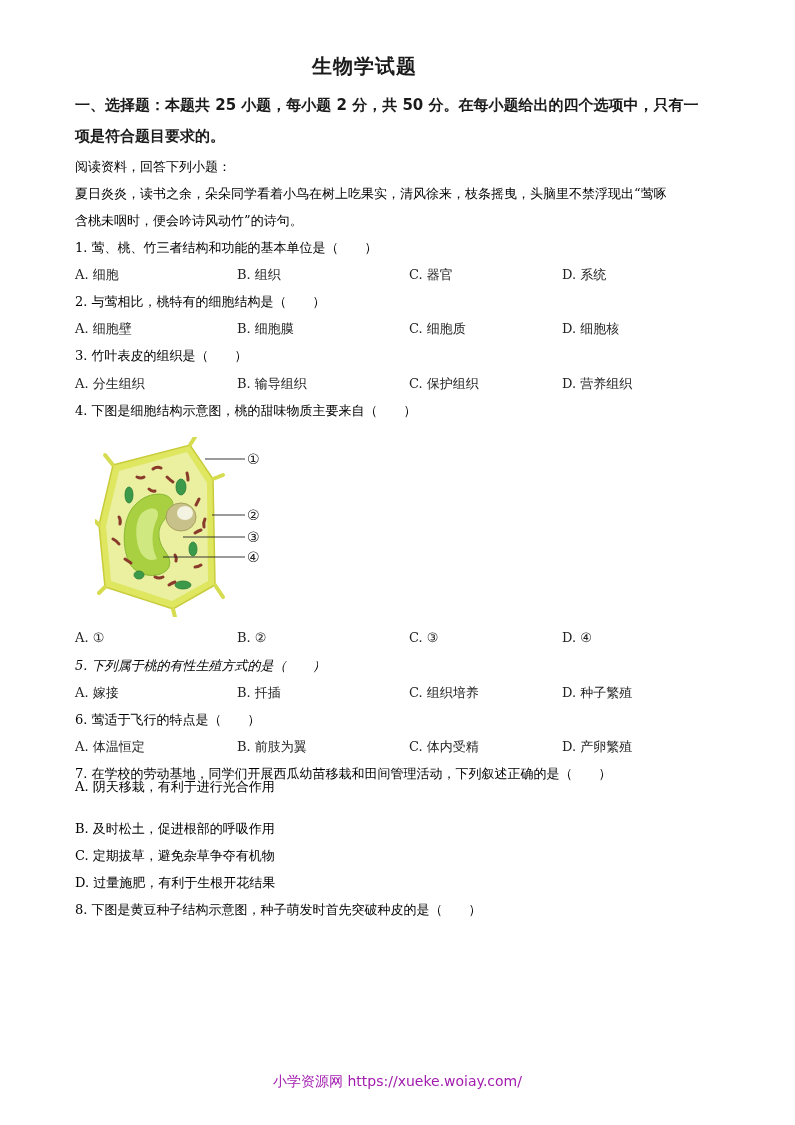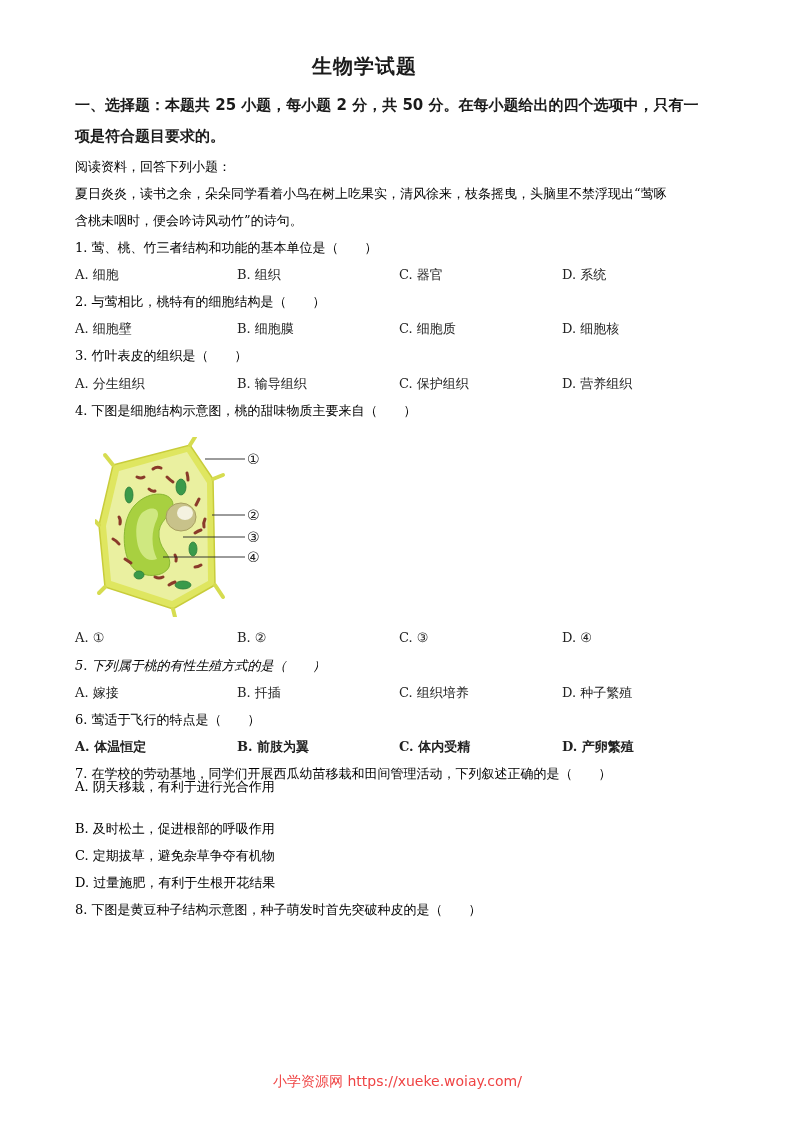--- a/index.html
+++ b/index.html
@@ -18,25 +18,25 @@
     position: absolute; left: 75px; width: 650px;
     font-size: 15px; font-weight: bold; line-height: 30px;
     font-family: "DejaVu Sans", "Liberation Sans", sans-serif;
   }
   .line {
     position: absolute; left: 75px; font-size: 13px; line-height: 20px;
     white-space: nowrap; color: #000000;
   }
   .opts { position: absolute; left: 75px; width: 650px; height: 20px; font-size: 13px; line-height: 20px; color: #222; }
   .opts span { position: absolute; top: 0; white-space: nowrap; }
-  .opts .a { left: 0; } .opts .b { left: 162px; } .opts .c { left: 324px; text-align: right; } .opts .d { left: 487px; }
+  .opts .a { left: 0; } .opts .b { left: 162px; } .opts .c { left: 334px; text-align: right; } .opts .d { left: 487px; }
   .figure { position: absolute; left: 95px; top: 437px; width: 180px; height: 180px; }
   .footer {
     position: absolute; top: 1073px; left: 0; width: 795px; text-align: center;
-    font-size: 14px; color: #ef4444;
+    font-size: 14px; color: #a21caf;
     font-family: "DejaVu Sans", "Liberation Sans", sans-serif;
   }
 </style>
 </head>
 <body>
 
 <div class="page">
 
   <div class="title">生物学试题</div>
 
@@ -146,21 +146,21 @@
 
   <div class="line" style="top:656px;font-style:italic;">5. 下列属于桃的有性生殖方式的是（　　）</div>
   <div class="opts" style="top:683px;">
     <span class="a">A. 嫁接</span>
     <span class="b">B. 扦插</span>
     <span class="c">C. 组织培养</span>
     <span class="d">D. 种子繁殖</span>
   </div>
 
   <div class="line" style="top:710px;">6. 莺适于飞行的特点是（　　）</div>
-  <div class="opts" style="top:737px;font-weight:bold;">
+  <div class="opts" style="top:737px;">
     <span class="a">A. 体温恒定</span>
     <span class="b">B. 前肢为翼</span>
     <span class="c">C. 体内受精</span>
     <span class="d">D. 产卵繁殖</span>
   </div>
 
   <div class="line" style="top:764px;">7. 在学校的劳动基地，同学们开展西瓜幼苗移栽和田间管理活动，下列叙述正确的是（　　）</div>
   <div class="line" style="top:777px;">A. 阴天移栽，有利于进行光合作用</div>
   <div class="line" style="top:846px;">C. 定期拔草，避免杂草争夺有机物</div>
   <div class="line" style="top:819px;">B. 及时松土，促进根部的呼吸作用</div>

